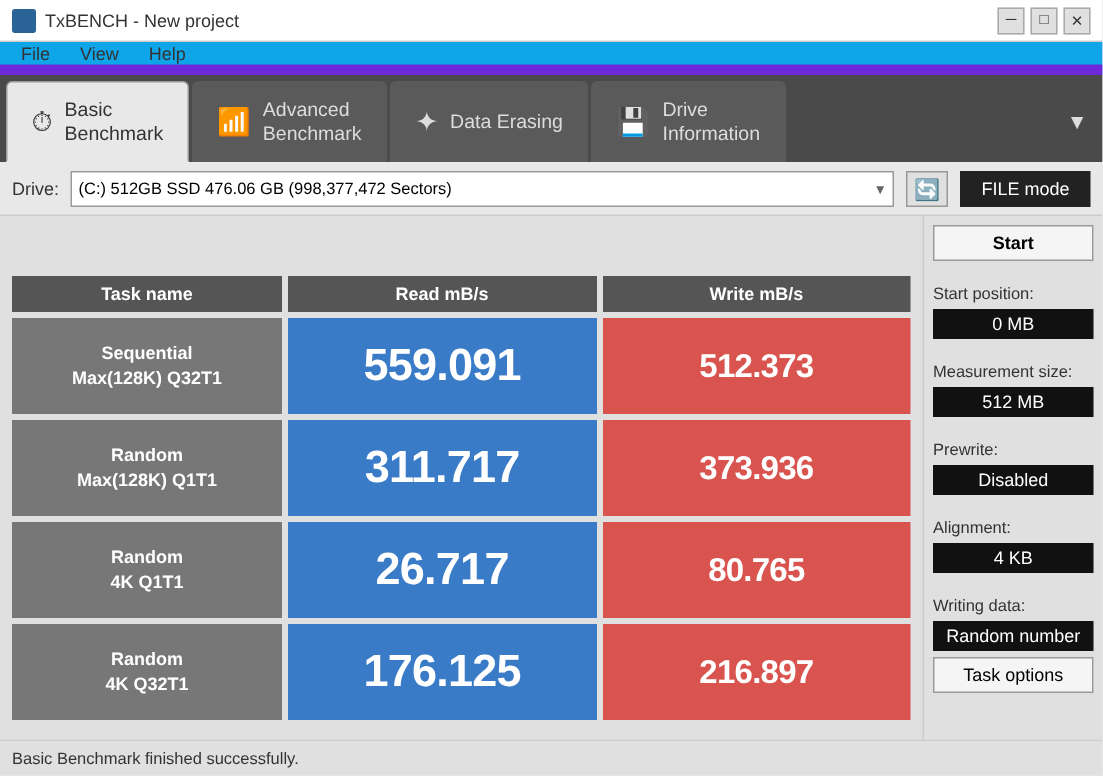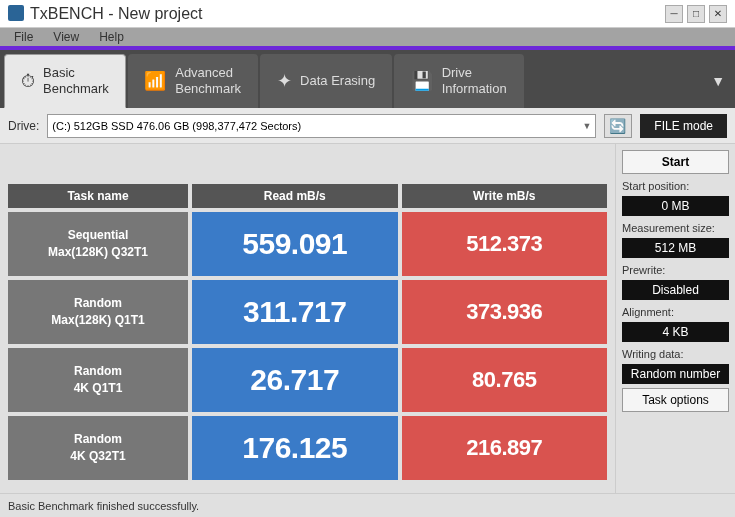--- a/index.html
+++ b/index.html
@@ -17,23 +17,23 @@
       background: #fff;
       border-bottom: 1px solid #ccc;
       display: flex;
       align-items: center;
       justify-content: space-between;
       padding: 4px 8px;
       height: 28px;
     }
     .title-bar-left {
       display: flex;
-      align-items: flex-start;
+      align-items: center;
       gap: 6px;
-      font-size: 16px;
+      font-size: 12px;
       color: #333;
     }
     .title-icon {
       width: 16px;
       height: 16px;
       background: #2a6496;
       border-radius: 2px;
       display: inline-block;
     }
     .title-controls {
@@ -48,22 +48,22 @@
       font-size: 10px;
       display: flex;
       align-items: center;
       justify-content: center;
       cursor: pointer;
       color: #333;
     }
 
     
     .menu-bar {
-      background: #a3a3a3;
-      border-bottom: 4px solid #6d28d9;
+      background: #0ea5e9;
+      border-bottom: 7px solid #6d28d9;
       display: flex;
       align-items: center;
       height: 22px;
       padding: 0 4px;
     }
     .menu-item {
       padding: 2px 10px;
       font-size: 12px;
       color: #333;
       cursor: pointer;
@@ -253,21 +253,21 @@
       cursor: pointer;
       text-align: center;
     }
     .rp-btn.primary {
       background: #f5f5f5;
       font-weight: bold;
     }
     .rp-label {
       font-size: 11px;
       color: #333;
-      margin-top: 2px;
+      margin-top: 12px;
     }
     .rp-value-box {
       background: #111;
       color: white;
       text-align: center;
       padding: 3px 0;
       font-size: 12px;
       width: 100%;
     }
 

